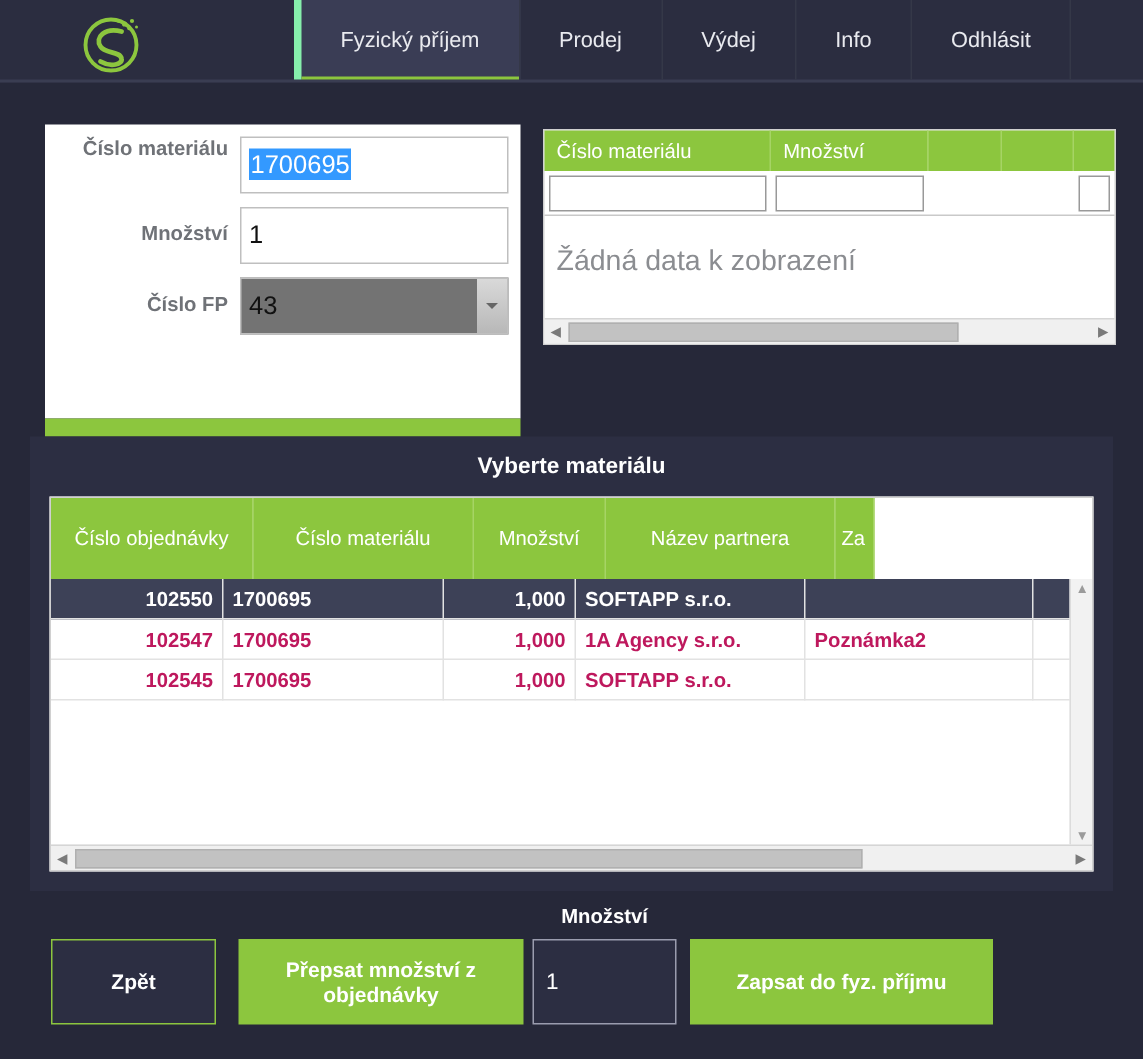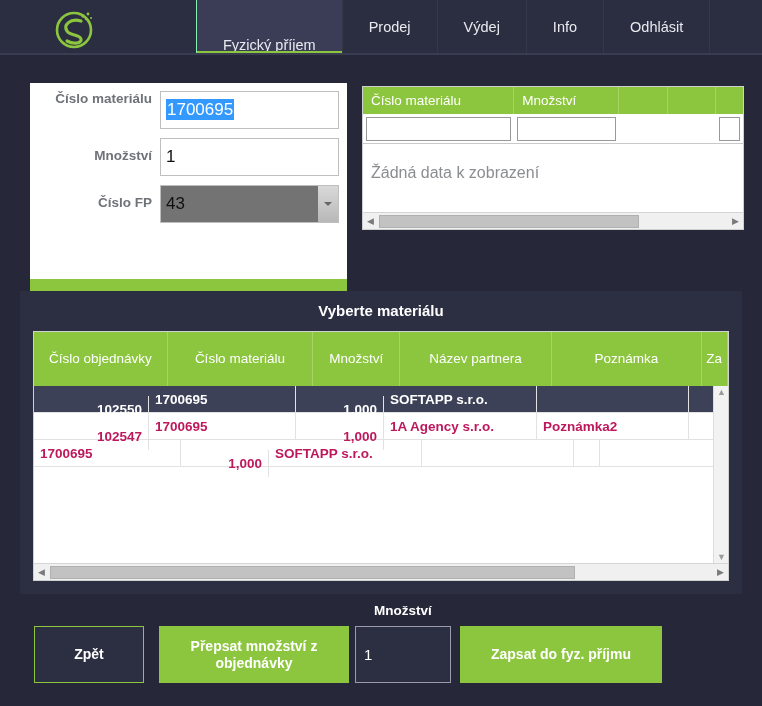--- a/index.html
+++ b/index.html
@@ -24,21 +24,21 @@
   .nav-items { position: absolute; left: 196px; top: 0; height: 53px; display: flex; }
   .nav-item {
     position: relative;
     height: 53px;
     display: flex; align-items: center; justify-content: center;
     color: #e9eaef; font-size: 14.5px;
     padding: 0 26px;
     cursor: pointer;
     border-right: 1px solid #353848;
   }
-  .nav-item:first-child { border-left: 1px solid #86efac; align-items: flex-end; }
+  .nav-item:first-child { border-left: 5px solid #86efac; }
   .nav-item.active { background: #3A3D55; }
   .nav-item.active:after {
     content: ""; position: absolute; left: 0; right: 0; bottom: 0; height: 2px;
     background: #8CC63E;
   }
 
   
   .form-card {
     position: absolute; left: 30px; top: 83px; width: 317px; height: 196px;
     background: #ffffff;
@@ -83,21 +83,21 @@
     display: flex; align-items: center; padding-left: 8px;
     border-right: 1px solid #a6d465; height: 27px;
   }
   .rgrid-filter { display: flex; height: 30px; border-bottom: 1px solid #c9c9c9; }
   .rgf { height: 30px; display: flex; align-items: center; padding: 0 3px; }
   .rgf input {
     width: 100%; height: 24px; border: 1px solid #999; background: #fff;
     font-size: 12px; padding: 0 3px; font-family: "Liberation Sans", sans-serif;
   }
   .rgrid-empty {
-    color: #8b8d91; font-size: 16px; padding: 20px 0 0 8px;
+    color: #8b8d91; font-size: 19px; padding: 20px 0 0 8px;
   }
   .hsb {
     position: absolute; left: 0; bottom: 0; width: 100%; height: 17px;
     background: #f0f0f0; border-top: 1px solid #d5d5d5; display: flex; align-items: center;
   }
   .hsb .ar { width: 15px; text-align: center; color: #7a7a7a; font-size: 9px; }
   .hsb .track { flex: 1; height: 15px; position: relative; }
   .hsb .thumb { position: absolute; left: 1px; top: 1px; height: 13px; background: #c2c2c2; border: 1px solid #b0b0b0; }
 
   
@@ -121,21 +121,21 @@
   }
   .og-body { position: absolute; left: 0; top: 54px; right: 0; bottom: 17px; overflow: hidden; }
   .og-row { display: flex; height: 27px; border-bottom: 1px solid #e2e2e2; }
   .og-row.selected { background: #3D4157; }
   .og-row.selected .ogc { color: #ffffff; font-weight: bold; }
   .ogc {
     height: 27px; display: flex; align-items: center; font-size: 13.5px;
     color: #be185d; border-right: 1px solid #e2e2e2; padding: 0 6px;
     font-weight: bold; overflow: hidden; white-space: nowrap;
   }
-  .ogc.num { justify-content: flex-end; margin-top: 10px; }
+  .ogc.num { justify-content: flex-end; }
   .vsb {
     position: absolute; right: 0; top: 54px; bottom: 17px; width: 15px;
     background: #f2f2f2; border-left: 1px solid #dcdcdc;
   }
   .vsb .ar { position: absolute; left: 0; width: 15px; text-align: center; color: #9b9b9b; font-size: 9px; }
   .vsb .up { top: 1px; }
   .vsb .down { bottom: 1px; }
   .og-hsb {
     position: absolute; left: 0; right: 0; bottom: 0; height: 17px;
     background: #f0f0f0; border-top: 1px solid #d5d5d5; display: flex; align-items: center;
@@ -273,21 +273,20 @@
 
   <div class="order-panel">
     <div class="order-title">Vyberte materiálu</div>
 
     <div class="order-grid">
       <div class="og-head">
         <div class="ogh" style="width:135px;">Číslo objednávky</div>
         <div class="ogh" style="width:147px;">Číslo materiálu</div>
         <div class="ogh" style="width:88px;">Množství</div>
         <div class="ogh" style="width:153px;">Název partnera</div>
-        <div class="ogh" style="width:152px;">Poznámka</div>
         <div class="ogh" style="width:26px;justify-content:flex-start;padding-left:4px;overflow:hidden;">Za</div>
       </div>
 
       <div class="og-body">
         <div class="og-row selected">
           <div class="ogc num" style="width:115px;">102550</div>
           <div class="ogc" style="width:147px;">1700695</div>
           <div class="ogc num" style="width:88px;">1,000</div>
           <div class="ogc" style="width:153px;">SOFTAPP s.r.o.</div>
           <div class="ogc" style="width:152px;"></div>
@@ -295,20 +294,21 @@
         </div>
         <div class="og-row">
           <div class="ogc num" style="width:115px;">102547</div>
           <div class="ogc" style="width:147px;">1700695</div>
           <div class="ogc num" style="width:88px;">1,000</div>
           <div class="ogc" style="width:153px;">1A Agency s.r.o.</div>
           <div class="ogc" style="width:152px;">Poznámka2</div>
           <div class="ogc" style="width:26px;"></div>
         </div>
         <div class="og-row">
+          <div class="ogc num" style="width:115px;">102545</div>
           <div class="ogc" style="width:147px;">1700695</div>
           <div class="ogc num" style="width:88px;">1,000</div>
           <div class="ogc" style="width:153px;">SOFTAPP s.r.o.</div>
           <div class="ogc" style="width:152px;"></div>
           <div class="ogc" style="width:26px;"></div>
         </div>
       </div>
 
       <div class="vsb">
         <div class="ar up">▲</div>

